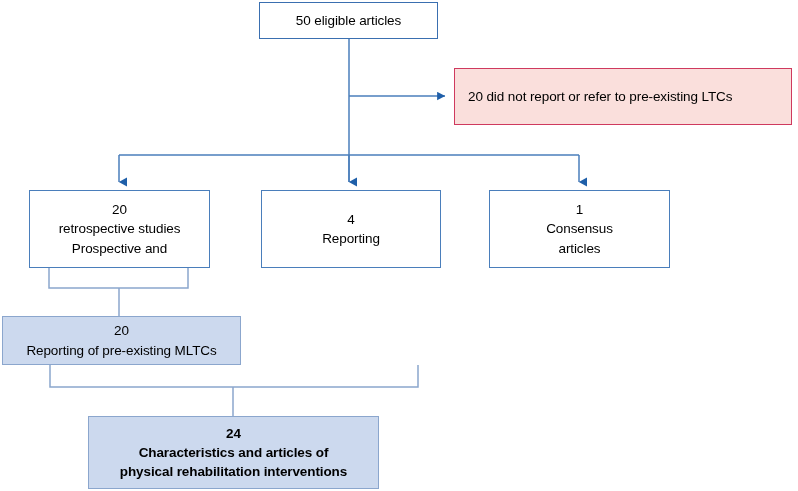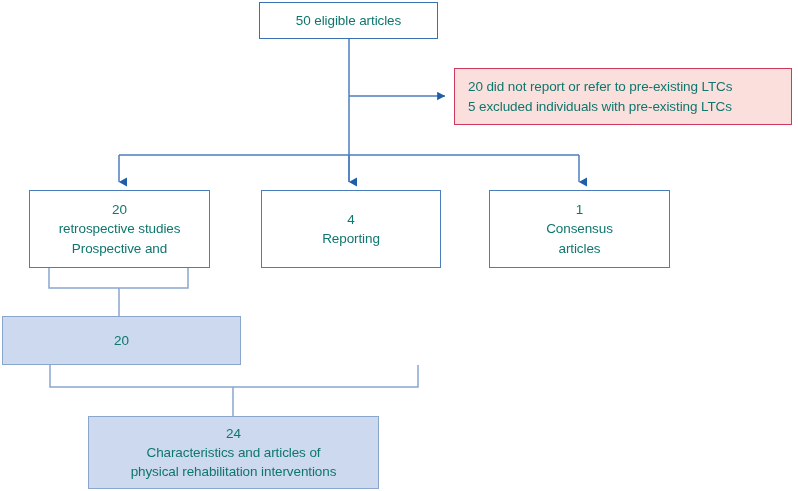--- a/index.html
+++ b/index.html
@@ -24,21 +24,21 @@
     pointer-events: none;
   }
   .node {
     position: absolute;
     box-sizing: border-box;
     display: flex;
     flex-direction: column;
     align-items: center;
     justify-content: center;
     text-align: center;
-    color: #0f766e;
+    color: #000000;
     font-size: 13.5px;
     line-height: 1.42;
     letter-spacing: -0.1px;
   }
   .node .line { display: block; white-space: nowrap; }
 
   
   .node.plain {
     background: #ffffff;
     border: 1.3px solid #4a7ebb;
@@ -61,21 +61,21 @@
     background: #ccd9ee;
     border: 1.2px solid #8ba6cd;
   }
 
   #n-top       { left: 259px; top: 2px;   width: 179px; height: 37px; }
   #n-excluded  { left: 454px; top: 68px;  width: 338px; height: 57px; }
   #n-studies   { left: 29px;  top: 190px; width: 181px; height: 78px; }
   #n-protocols { left: 261px; top: 190px; width: 180px; height: 78px; }
   #n-consensus { left: 489px; top: 190px; width: 181px; height: 78px; }
   #n-mltc      { left: 2px;   top: 316px; width: 239px; height: 49px; }
-  #n-charact   { left: 88px;  top: 416px; width: 291px; height: 73px; }
+  #n-charact   { left: 88px;  top: 416px; width: 291px; height: 73px; font-weight: bold; }
 </style>
 </head>
 <body>
 
 <div id="canvas">
 
   <svg class="connectors" viewBox="0 0 798 491" xmlns="http://www.w3.org/2000/svg">
     <defs>
       <marker id="arrowDown" markerWidth="10" markerHeight="9" refX="5" refY="8.4" orient="auto" markerUnits="userSpaceOnUse">
         <path d="M0.6,0.4 L9.4,0.4 L5,8.6 Z" fill="#1f5fa9"></path>
@@ -109,21 +109,20 @@
       <path d="M233,387 L233,416"></path>
     </g>
   </svg>
 
   <div class="node top" id="n-top">
     <span class="line">50 eligible articles</span>
   </div>
 
   <div class="node pink" id="n-excluded">
     <span class="line">20 did not report or refer to pre-existing LTCs</span>
-    <span class="line">5 excluded individuals with pre-existing LTCs</span>
   </div>
 
   <div class="node plain" id="n-studies">
     <span class="line">20</span>
     <span class="line">retrospective studies</span>
     <span class="line">Prospective and</span>
   </div>
 
   <div class="node plain" id="n-protocols">
     <span class="line">4</span>
@@ -131,20 +130,21 @@
   </div>
 
   <div class="node plain" id="n-consensus">
     <span class="line">1</span>
     <span class="line">Consensus</span>
     <span class="line">articles</span>
   </div>
 
   <div class="node blue" id="n-mltc">
     <span class="line">20</span>
+    <span class="line">Reporting of pre-existing MLTCs</span>
   </div>
 
   <div class="node blue" id="n-charact">
     <span class="line">24</span>
     <span class="line">Characteristics and articles of</span>
     <span class="line">physical rehabilitation interventions</span>
   </div>
 
 </div>
 

